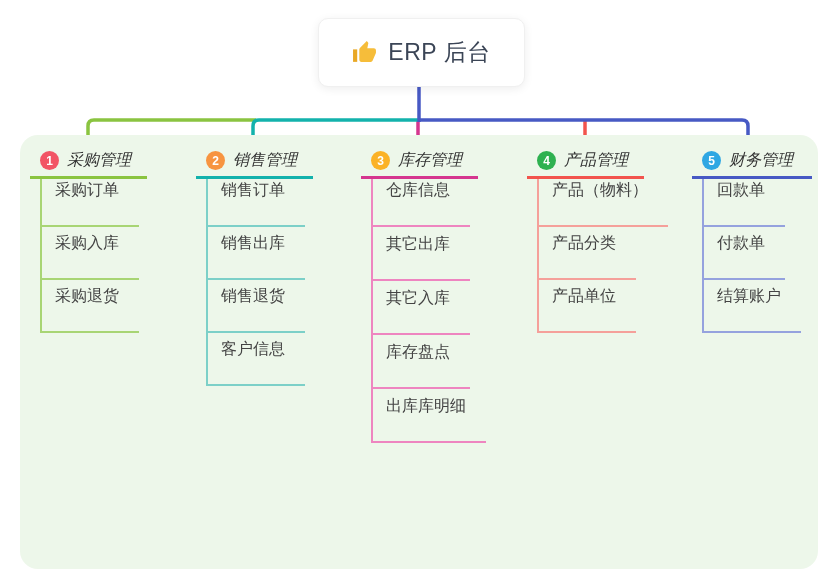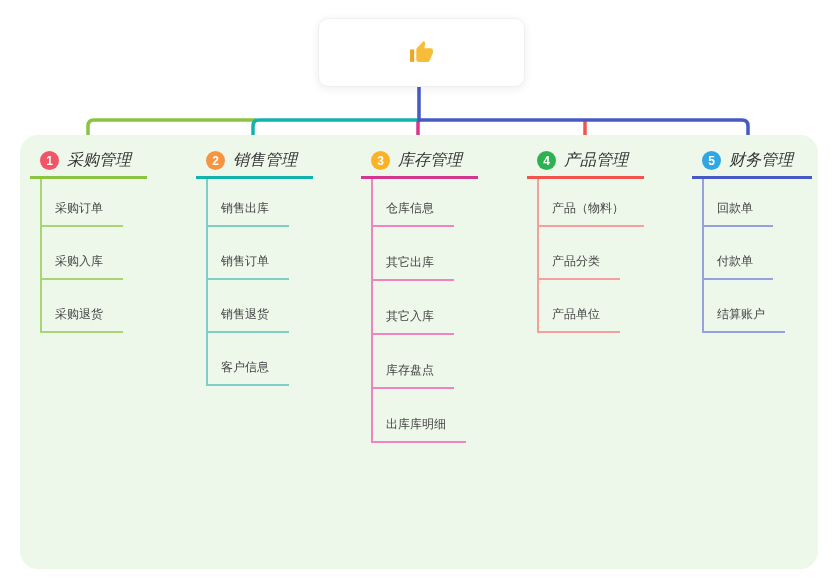--- a/index.html
+++ b/index.html
@@ -59,22 +59,22 @@
   .b2 .children::before{background:#7cd0c8;}
   .b3 .children::before{background:#ee85c0;}
   .b4 .children::before{background:#f5a09a;}
   .b5 .children::before{background:#95a2de;}
 
   .child-row{height:53px;display:flex;align-items:flex-end;}
   .child-row:first-child{height:48px;}
   .b3 .child-row{height:54px;}
   .b3 .child-row:first-child{height:48px;}
   .child-label{
-    font-size:12px;color:#444444;white-space:nowrap;line-height:1;
-    padding:0 20px 11px 15px;border-bottom:2px solid;
+    font-size:16px;color:#444444;white-space:nowrap;line-height:1;
+    padding:0 20px 27px 15px;border-bottom:2px solid;
   }
   .b1 .child-label{border-color:#a8d574;}
   .b2 .child-label{border-color:#7cd0c8;}
   .b3 .child-label{border-color:#ee85c0;}
   .b4 .child-label{border-color:#f5a09a;margin-top:26px;}
   .b5 .child-label{border-color:#95a2de;}
 </style>
 </head>
 <body>
 
@@ -93,20 +93,21 @@
     <path d="M419 120 H742 Q748 120 748 126 V144" stroke="#4759c4" stroke-width="3.5"></path>
 
     <path d="M419 83 V122" stroke="#4759c4" stroke-width="3.5"></path>
   </svg>
 
   <div class="root-card">
     <svg class="thumb" viewBox="0 0 24 24">
       <path fill="#e9a826" d="M1 21h4V9H1v12z"></path>
       <path fill="#f6bd3a" d="M23 10c0-1.1-.9-2-2-2h-6.31l.95-4.57.03-.32c0-.41-.17-.79-.44-1.06L14.17 1 7.59 7.59C7.22 7.95 7 8.45 7 9v10c0 1.1.9 2 2 2h9c.83 0 1.54-.5 1.84-1.22l3.02-7.05c.09-.23.14-.47.14-.73v-2z"></path>
     </svg>
+    <span class="root-label">ERP 后台</span>
   </div>
 
   <div class="panel">
 
     <div class="branch b1">
       <div class="branch-header">
         <span class="badge">1</span>
         <span class="branch-title">采购管理</span>
       </div>
       <div class="children">
@@ -122,24 +123,24 @@
       </div>
     </div>
 
     <div class="branch b2">
       <div class="branch-header">
         <span class="badge">2</span>
         <span class="branch-title">销售管理</span>
       </div>
       <div class="children">
         <div class="child-row">
+            <span class="child-label">销售订单</span>
+          </div>
+        <div class="child-row">
             <span class="child-label">销售出库</span>
-          </div>
-        <div class="child-row">
-            <span class="child-label">销售订单</span>
           </div>
         <div class="child-row">
             <span class="child-label">销售退货</span>
           </div>
         <div class="child-row">
             <span class="child-label">客户信息</span>
           </div>
       </div>
     </div>
 

